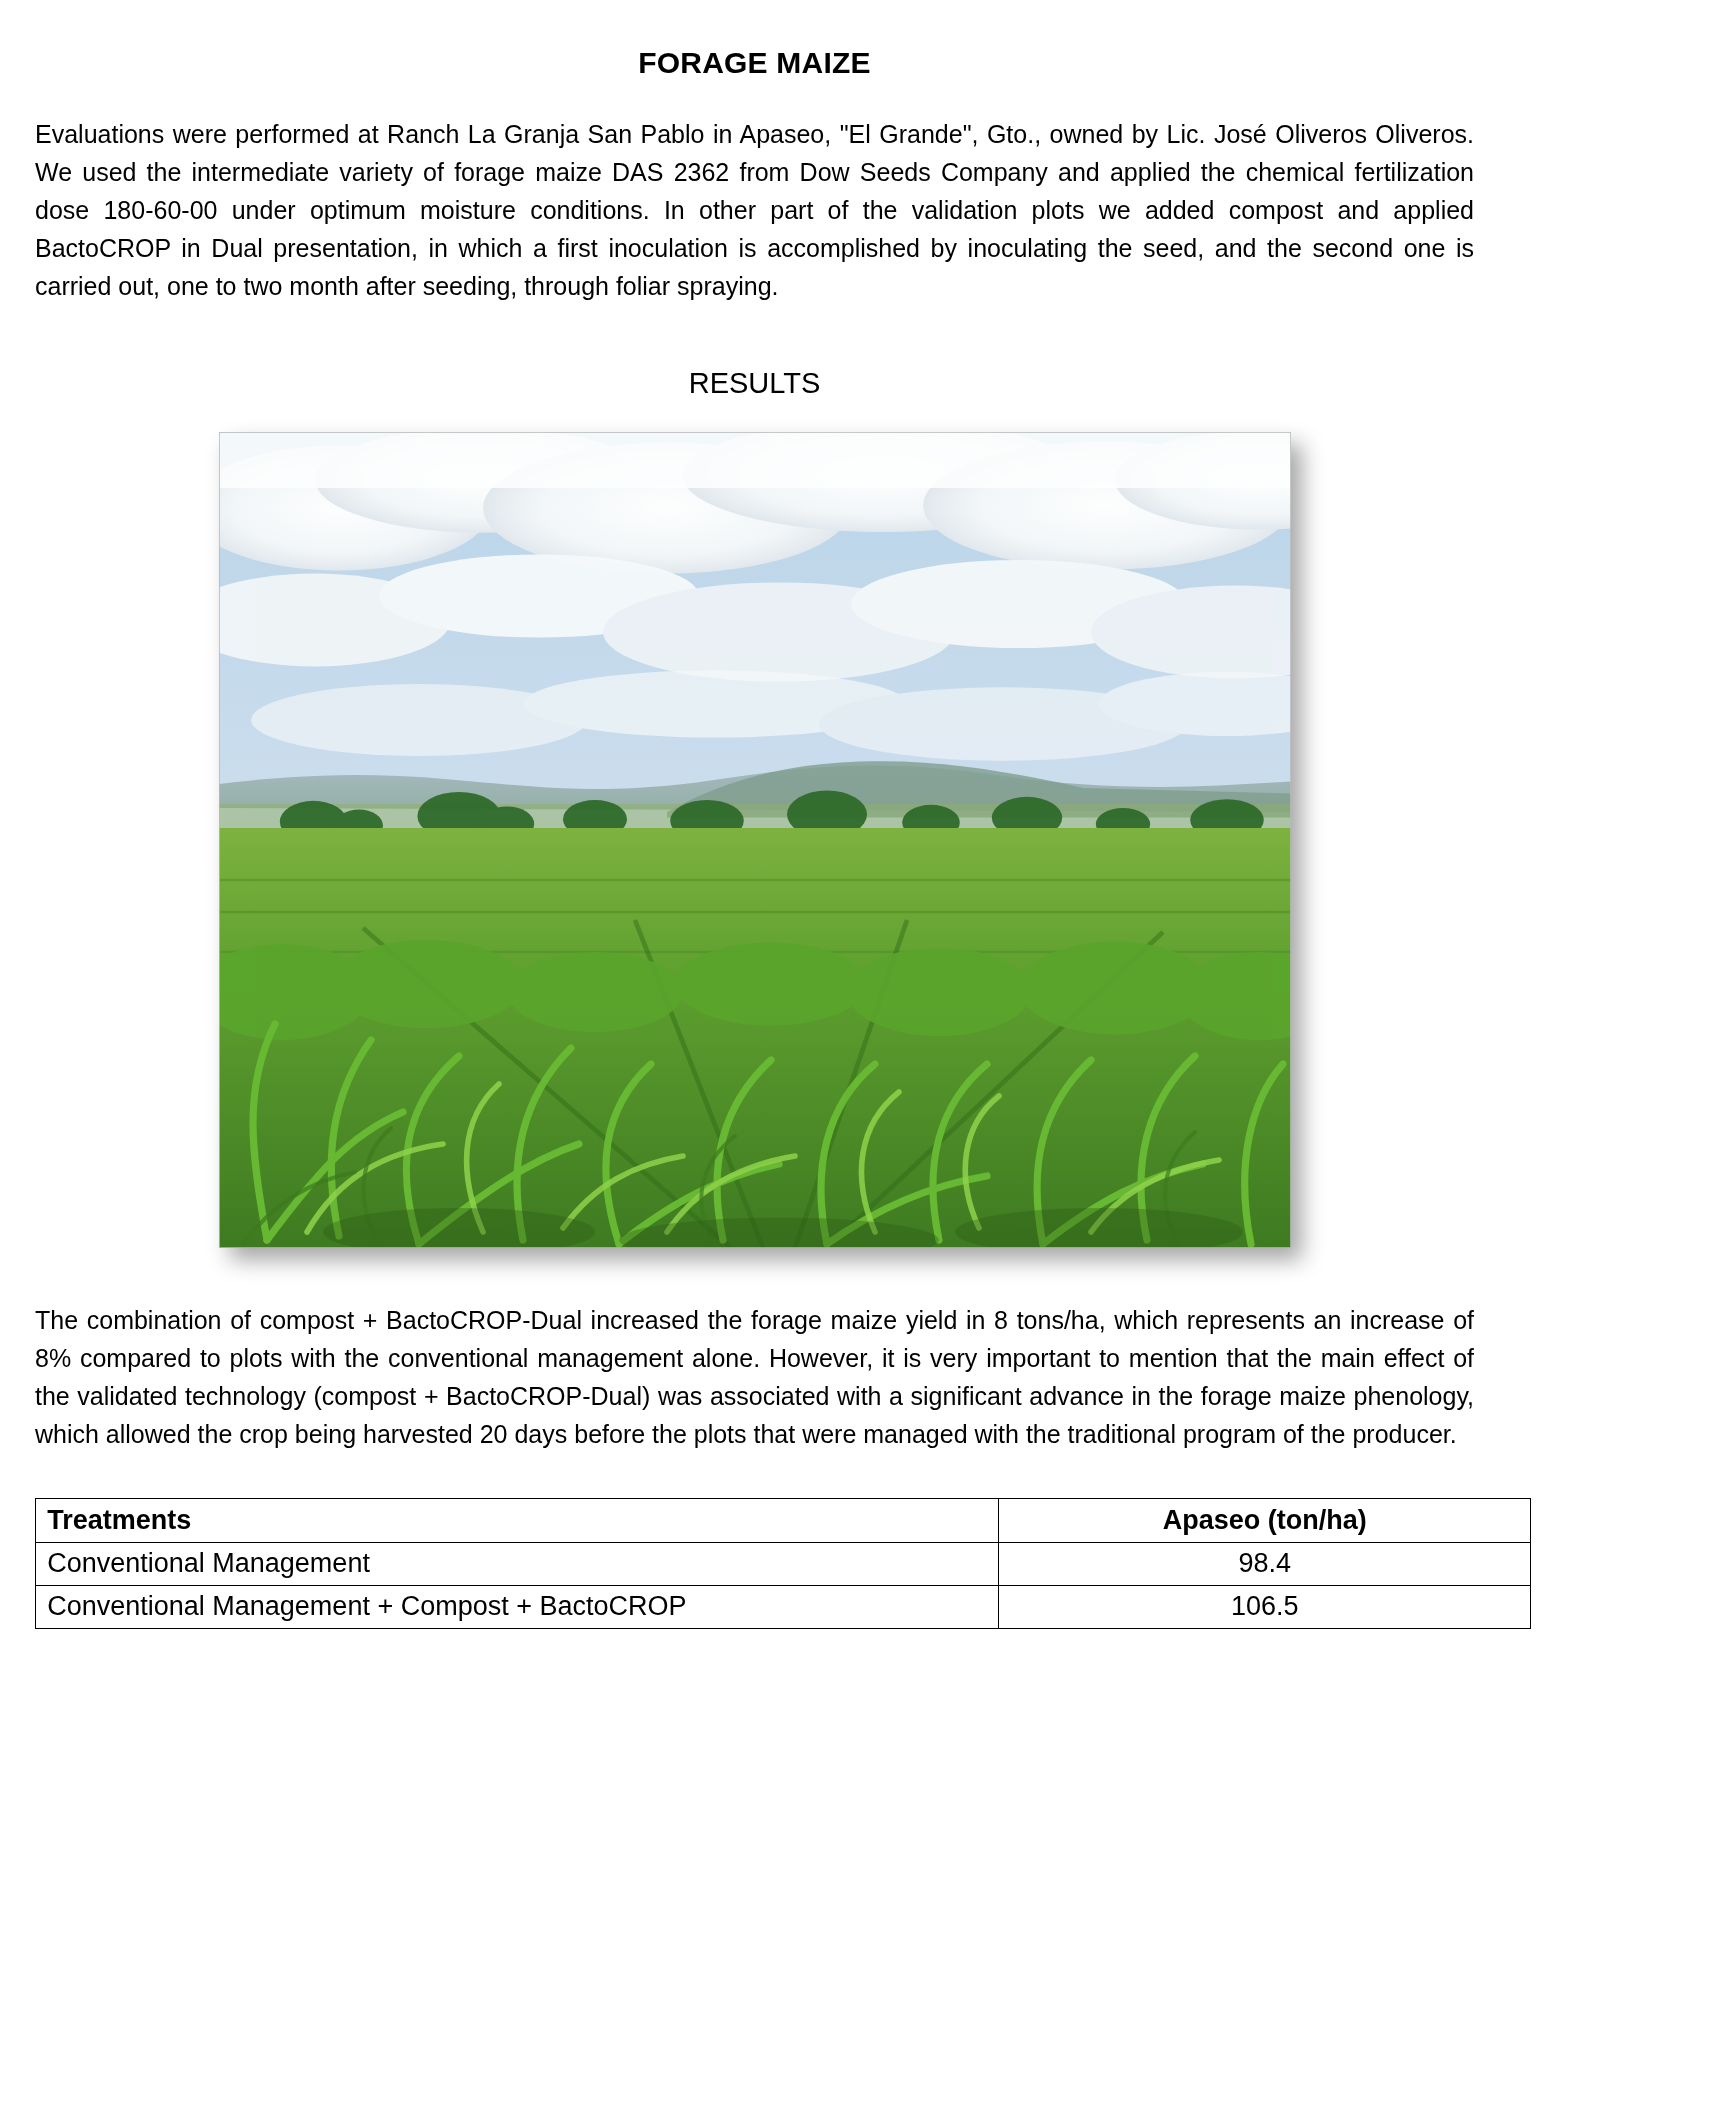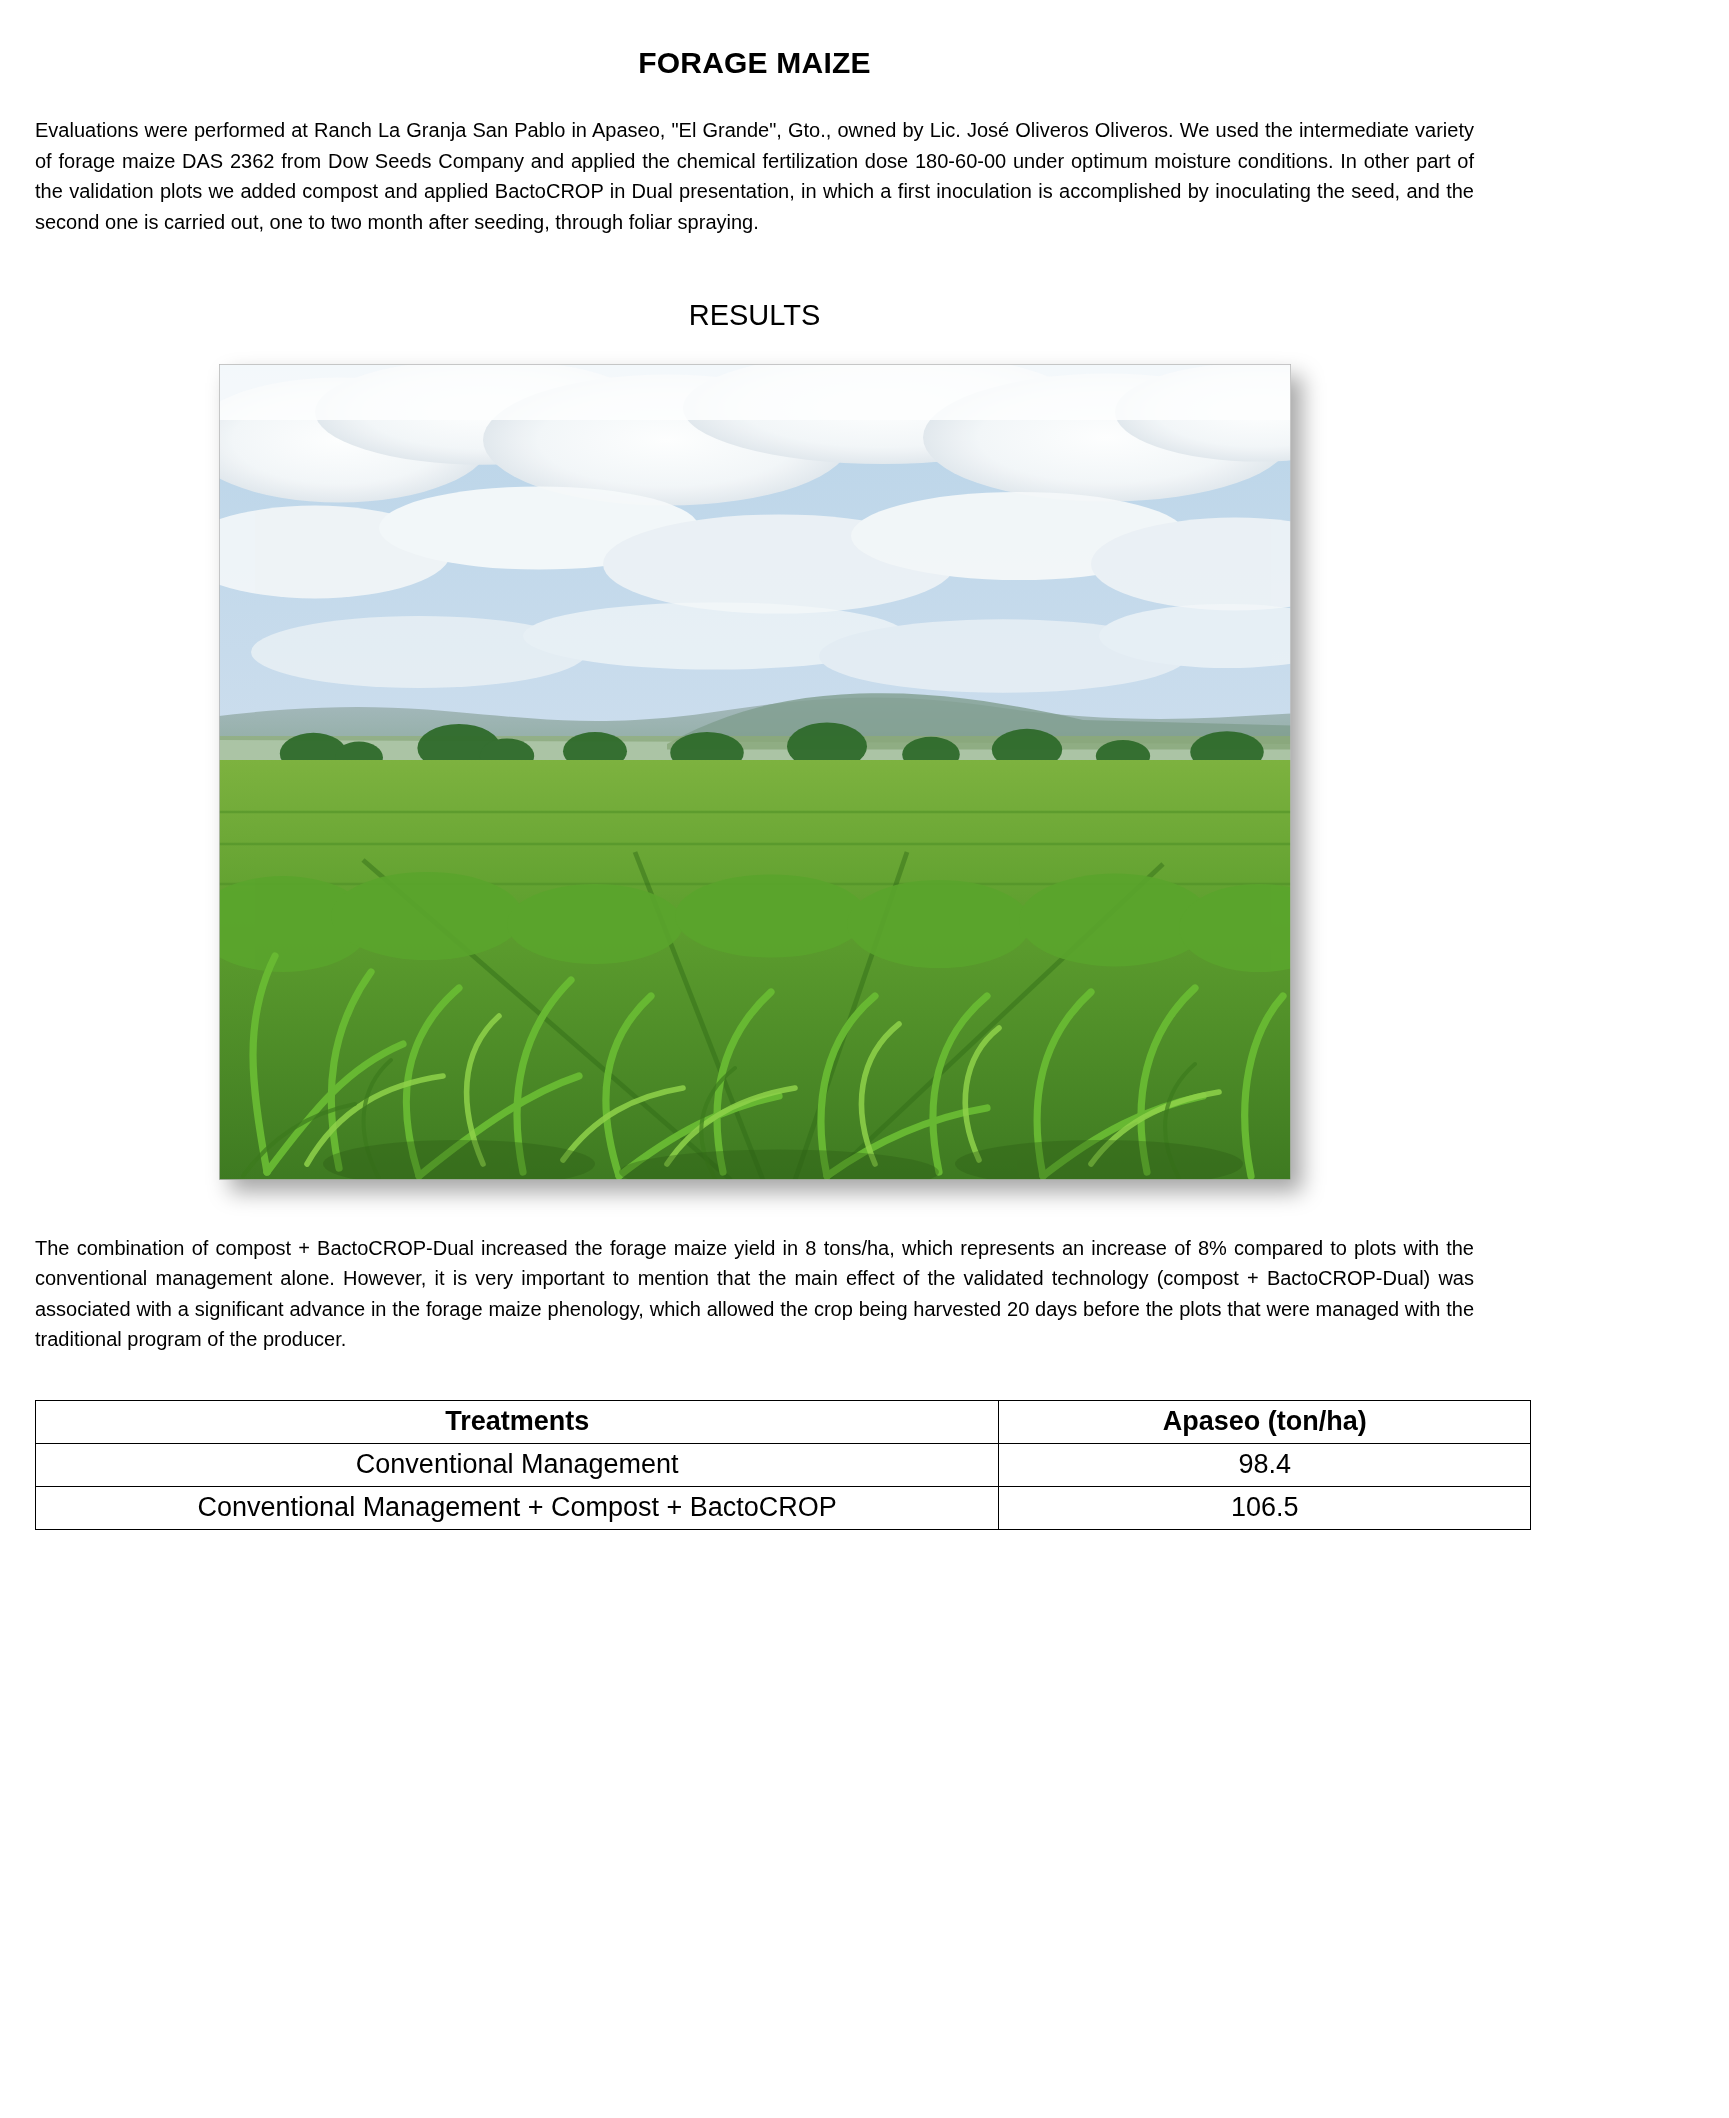--- a/index.html
+++ b/index.html
@@ -21,21 +21,21 @@
     width: 1509px;
   }
   .doc-title {
     text-align: center;
     font-size: 30px;
     font-weight: bold;
     letter-spacing: 0.2px;
     margin: 14.4px 0 35px 0;
   }
   .para {
-    font-size: 20px;
+    font-size: 25px;
     line-height: 1.52;
     text-align: justify;
     text-justify: inter-word;
     margin: 0 0 8px 0;
   }
   .section-head {
     text-align: center;
     font-size: 29px;
     font-weight: normal;
     margin: 62px 0 32px 0;
@@ -63,21 +63,20 @@
     border-collapse: collapse;
     margin: 45px auto 0 auto;
     width: 1496px;
     table-layout: fixed;
   }
   table.results td, table.results th {
     border: 1.6px solid #000000;
     font-size: 27px;
     padding: 5.6px 11.2px;
     font-weight: normal;
-    text-align: center;
   }
   table.results th {
     font-weight: bold;
   }
   .col-treat { width: 940px; text-align: left; }
   .col-yield { text-align: center; }
   .cell-left { text-align: left; }
   .cell-center { text-align: center; }
 </style>
 </head>

